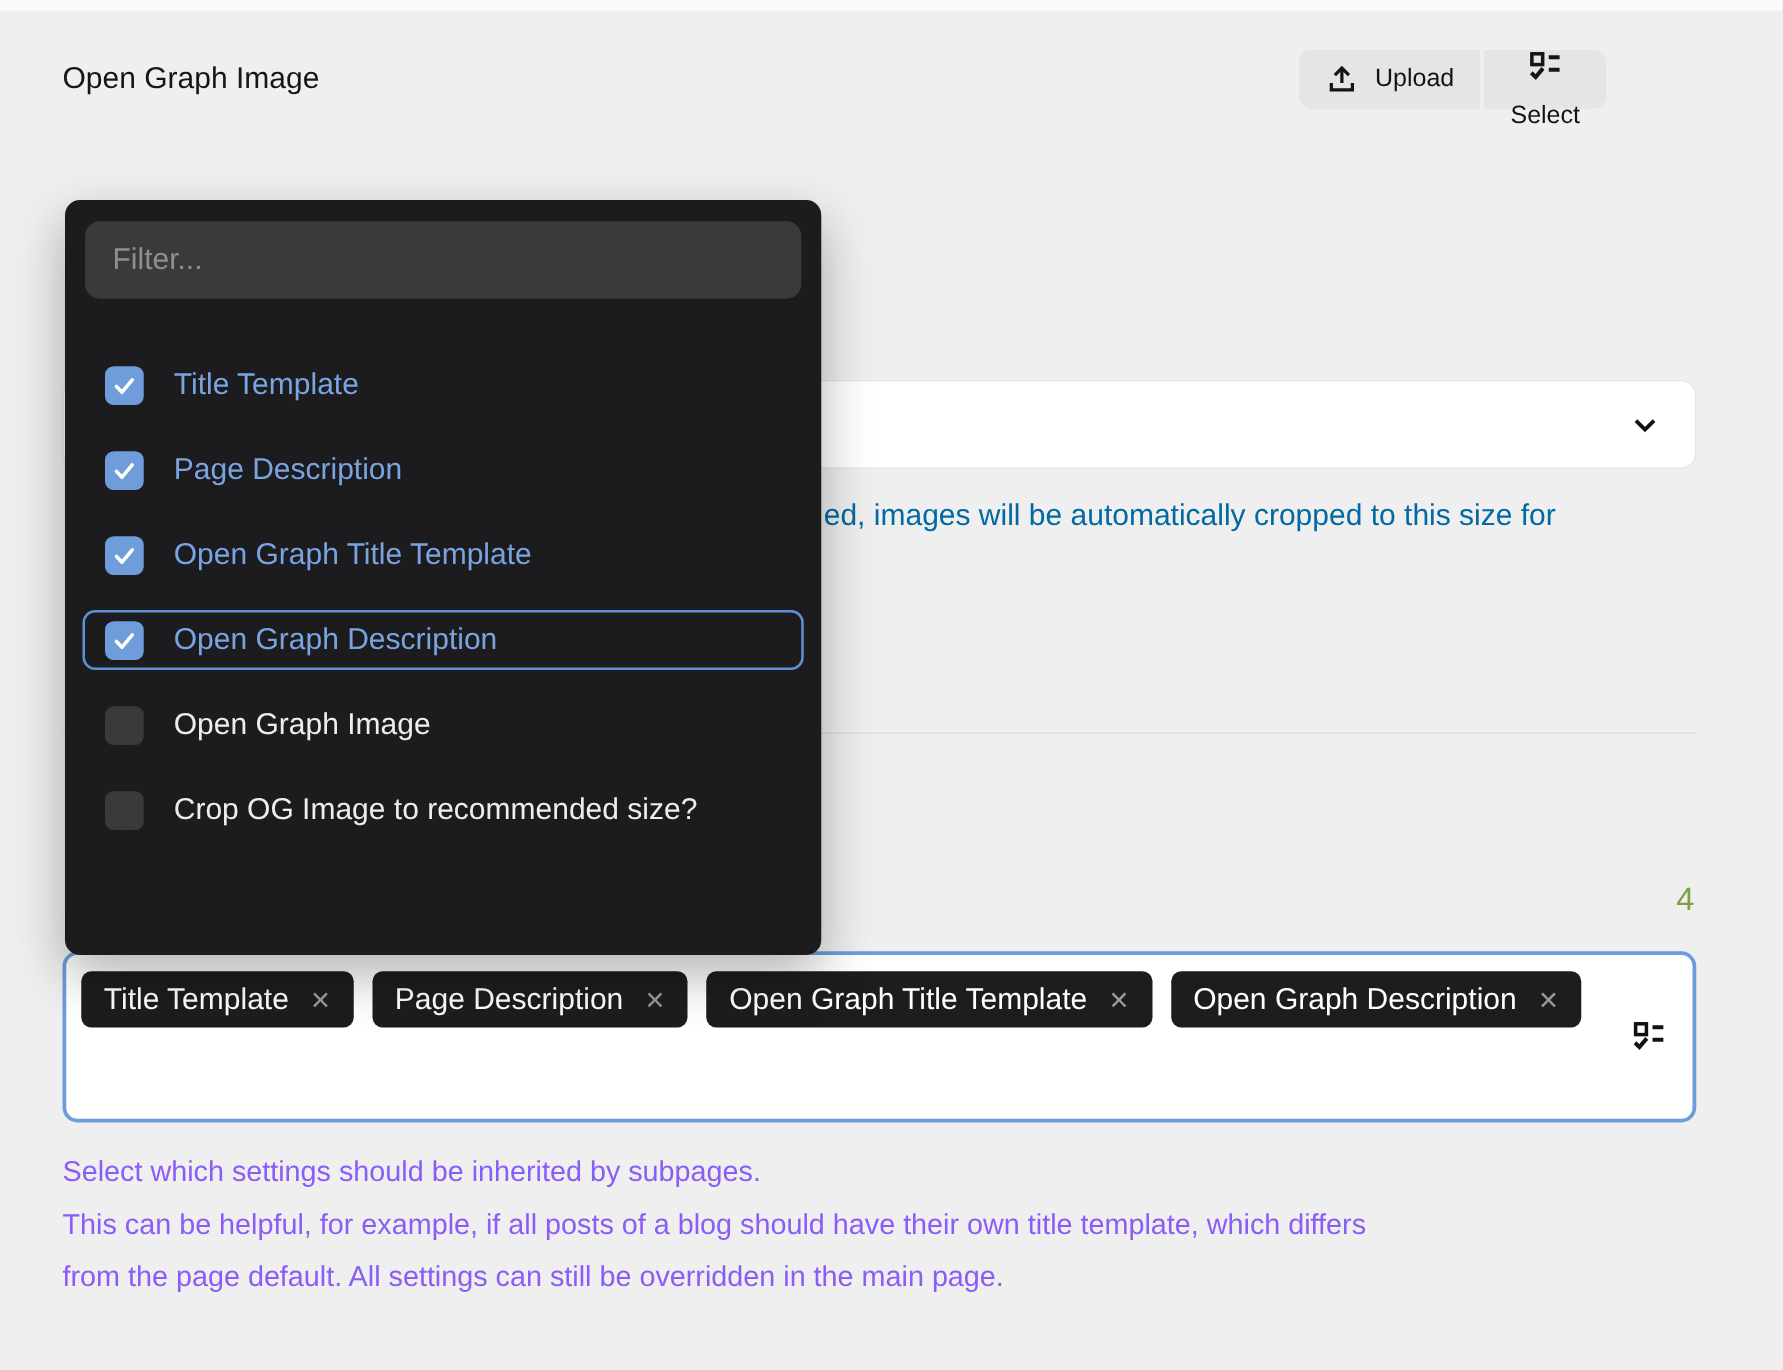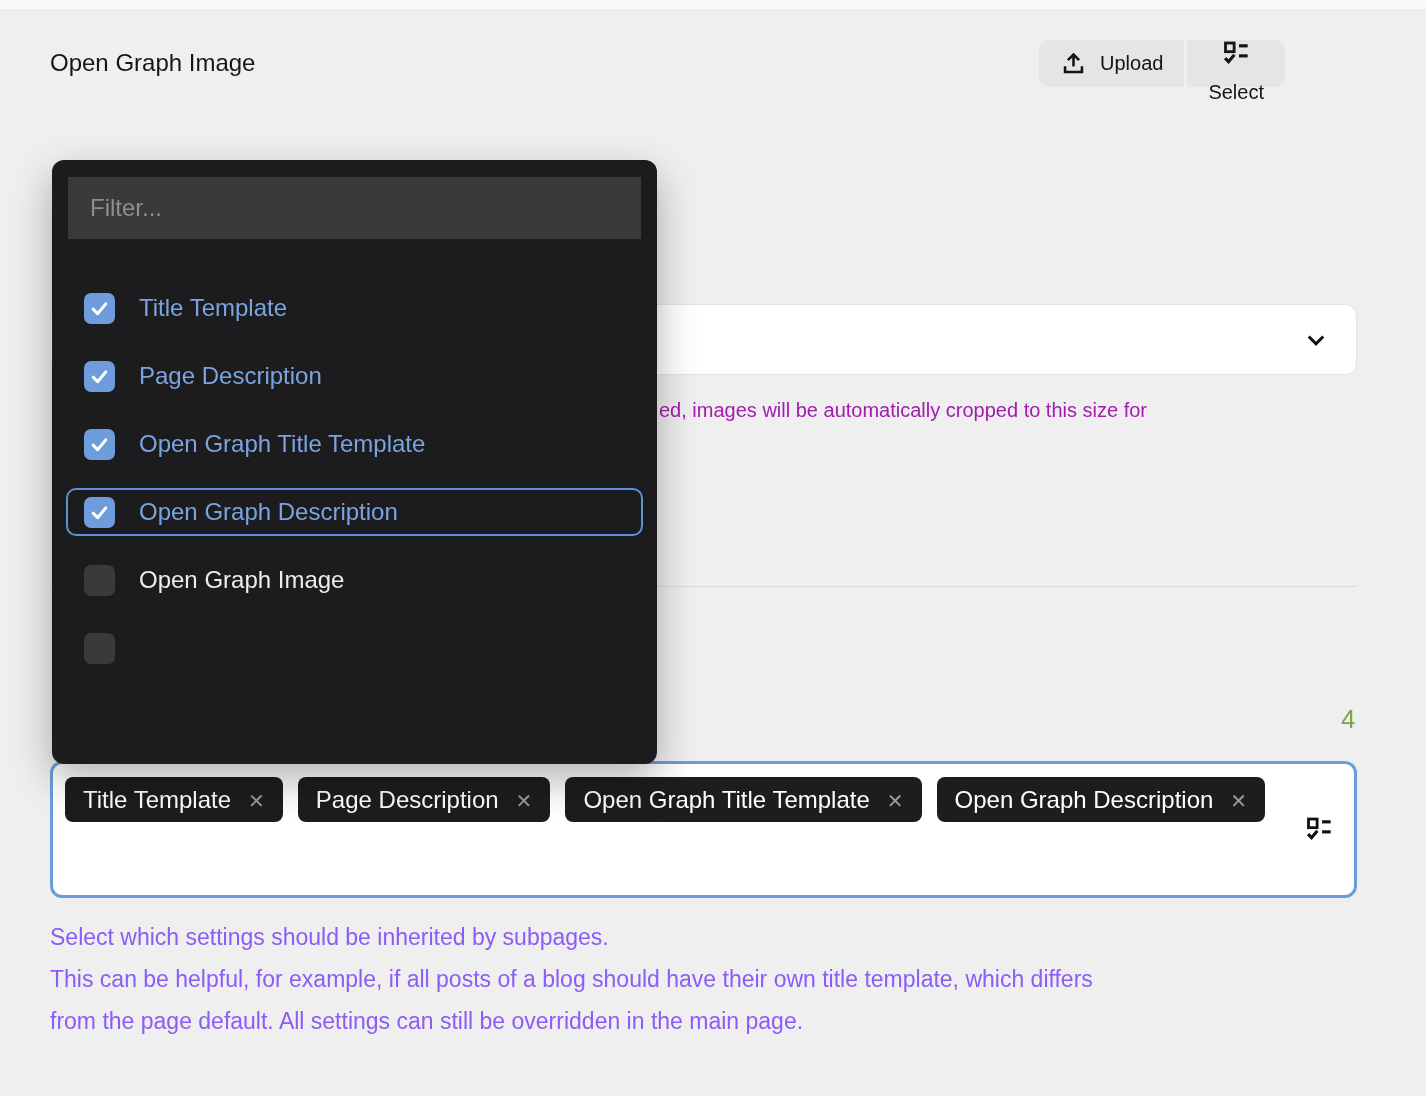--- a/index.html
+++ b/index.html
@@ -53,41 +53,41 @@
   
   .bg-select {
     position: absolute; left: 50px; top: 304px; width: 1307px; height: 71px;
     background: #ffffff; border: 1px solid #e4e4e4; border-radius: 12px;
   }
   .bg-select svg {
     position: absolute; right: 26px; top: 50%; transform: translateY(-50%);
   }
   .bg-help {
     position: absolute; left: 659px; top: 399px;
-    font-size: 20px; color: #a21caf; white-space: nowrap;
+    font-size: 24px; color: #0369a1; white-space: nowrap;
   }
   .bg-divider {
     position: absolute; left: 50px; top: 586px; width: 1307px; height: 1px;
     background: #dcdcdc;
   }
   .bg-count {
     position: absolute; left: 1341px; top: 704px;
     font-size: 26px; font-weight: 500; color: #7ba344;
   }
 
   
   .popover {
     position: absolute; left: 52px; top: 160px; width: 605px; height: 604px;
     background: #1c1c1e; border-radius: 12px;
     box-shadow: 0 16px 42px rgba(0,0,0,0.30);
     z-index: 5;
   }
   .filter-wrap {
     margin: 17px 16px 0 16px; height: 62px;
-    background: #3a3a3c; border-radius: 0;
+    background: #3a3a3c; border-radius: 12px;
   }
   .filter-wrap input {
     width: 100%; height: 100%;
     background: transparent; border: none; outline: none;
     padding: 0 22px;
     font-size: 24px; color: #e8e8e8;
     font-family: inherit;
   }
   .filter-wrap input::placeholder { color: #8f8f8f; }
   .option-list { margin-top: 45px; padding: 0 14px; }
@@ -221,20 +221,21 @@
             </svg>
           </span>
           <span class="option-label">Open Graph Description</span>
         </div>
         <div class="option-row">
           <span class="cbx"></span>
           <span class="option-label">Open Graph Image</span>
         </div>
         <div class="option-row">
           <span class="cbx"></span>
+          <span class="option-label">Crop OG Image to recommended size?</span>
         </div>
       </div>
   </div>
 
   <div class="tags-field">
     <span class="tag">
         <span>Title Template</span>
         <span class="x">✕</span>
       </span>
       <span class="tag">

